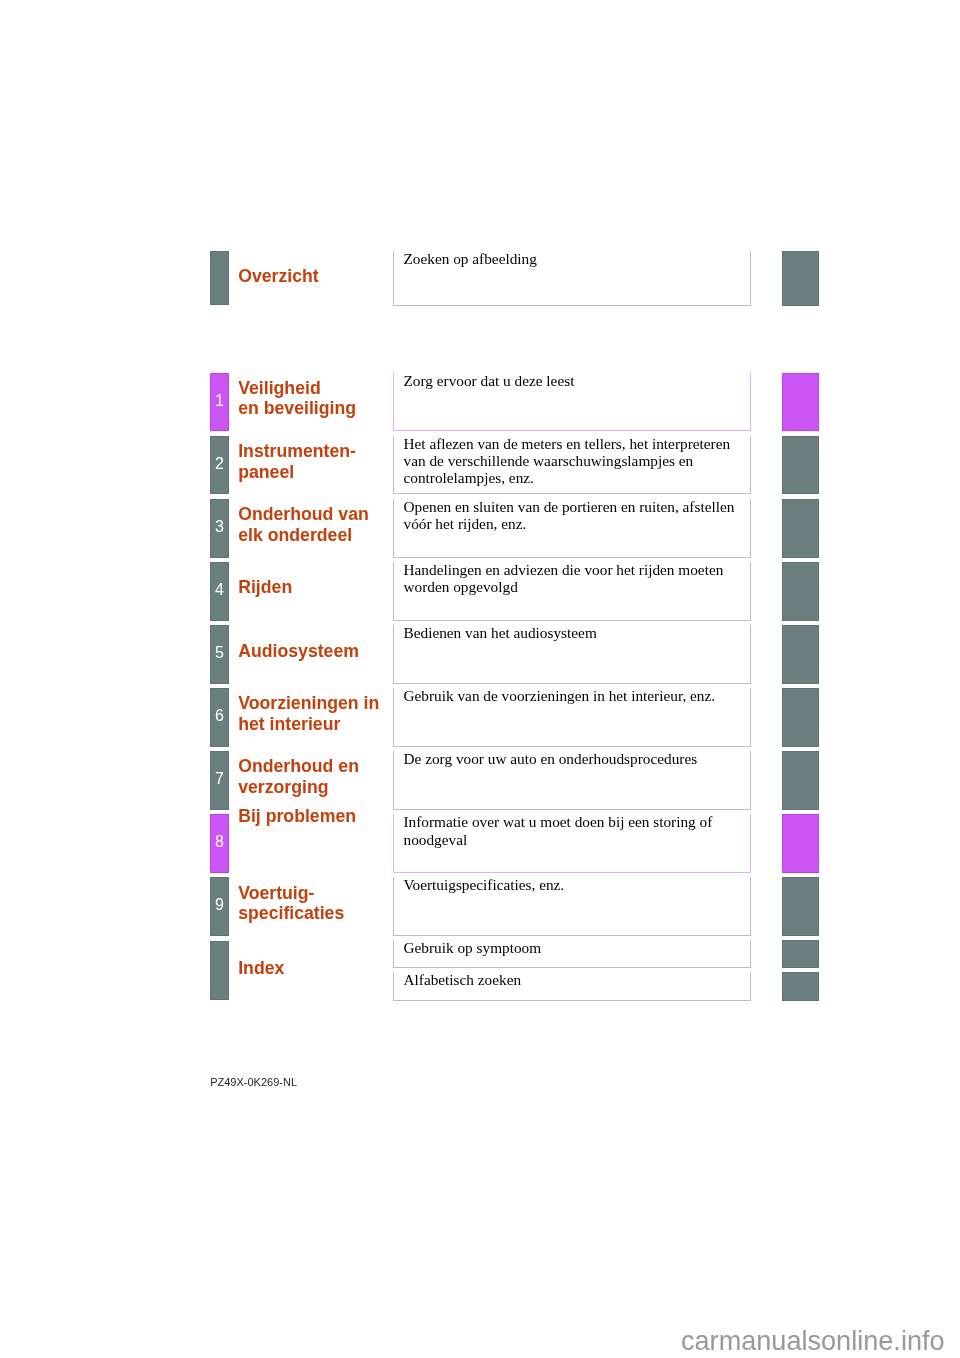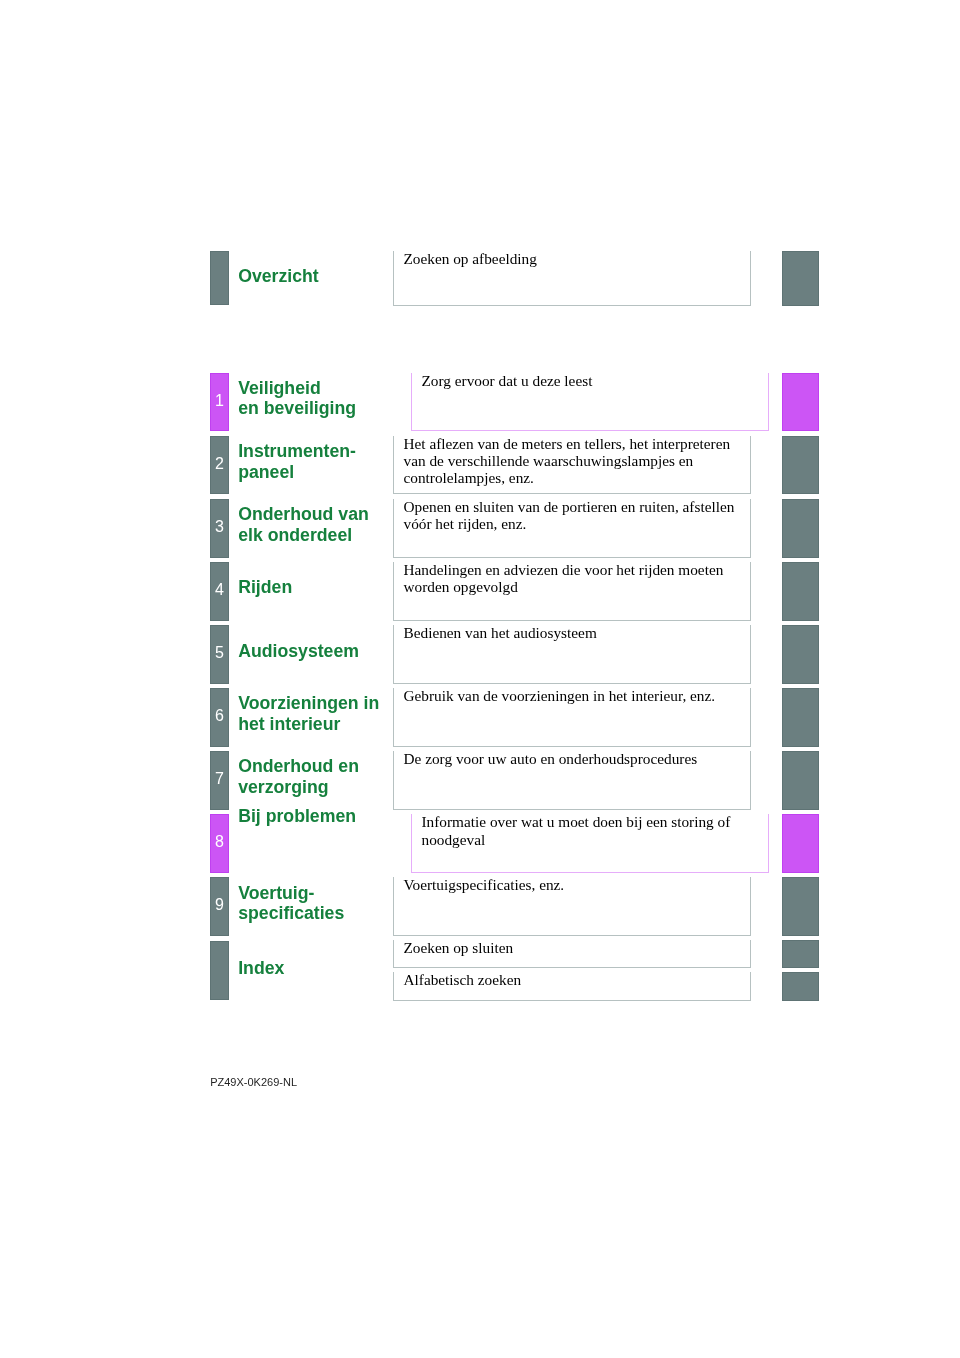--- a/index.html
+++ b/index.html
@@ -14,30 +14,30 @@
   
   .tab { position:absolute; left:210px; width:19px; box-sizing:border-box;
          background:#6B7F80; box-shadow:inset 0 0 0 1px #5E7374;
          display:flex; align-items:center; justify-content:center;
          padding-bottom:2.5px; }
   .tab.accent { background:#CC55F5; box-shadow:inset 0 0 0 1px #C040F0; }
   .tab .num { color:#fff; font-size:16px; line-height:1; }
 
   
   .title { position:absolute; left:238.2px; width:152px;
-           font-size:17.68px; font-weight:bold; line-height:20.6px; color:#15803d;
+           font-size:17.68px; font-weight:bold; line-height:20.6px; color:#c2410c;
            white-space:pre;
            display:flex; flex-direction:column; justify-content:center; }
 
   
   .box { position:absolute; left:393px; width:358px; background:#fff; box-sizing:border-box;
          border-left:1px solid #B6C1C1; border-right:1px solid #B6C1C1;
          border-bottom:1px solid #B6C1C1;
          display:flex; align-items:flex-start;font-family:Liberation Serif, serif; }
-  .box.accent { border-color:#E6ADFA;margin-left:18px; }
+  .box.accent { border-color:#E6ADFA; }
   .desc { position:relative; top:-1px; font-size:15.3px; line-height:17.4px;
           padding-left:9.5px; padding-right:8px; color:#000; }
 
   
   .endbox { position:absolute; left:781.8px; width:36.8px;
             background:#6B7F80; box-shadow:inset 0 0 0 1px #5E7374; }
   .endbox.accent { background:#CC55F5; box-shadow:inset 0 0 0 1px #C040F0; }
 
   
   .footer    { position:absolute; left:210.2px; top:1077px;
@@ -161,23 +161,24 @@
     <div class="box" style="top:877.3px;height:58.9px;">
       <span class="desc">Voertuigspecificaties, enz.</span>
     </div>
     <div class="endbox" style="top:877.3px;height:58.9px;"></div>
   </div>
 
   <div class="row">
     <div class="tab" style="top:940.8px;height:59.1px;"></div>
     <div class="title" style="top:939.1px;height:58.9px;">Index</div>
     <div class="box" style="top:940.3px;height:28.1px;">
-      <span class="desc">Zoeken op sluiten</span>
+      <span class="desc">Gebruik op symptoom</span>
     </div>
     <div class="endbox" style="top:940.3px;height:28.1px;"></div>
     <div class="box" style="top:972.4px;height:28.2px;">
       <span class="desc">Alfabetisch zoeken</span>
     </div>
     <div class="endbox" style="top:972.4px;height:28.2px;"></div>
   </div>
 
   <div class="footer">PZ49X-0K269-NL</div>
+  <div class="watermark">carmanualsonline.info</div>
 </div>
 
 </body></html>

